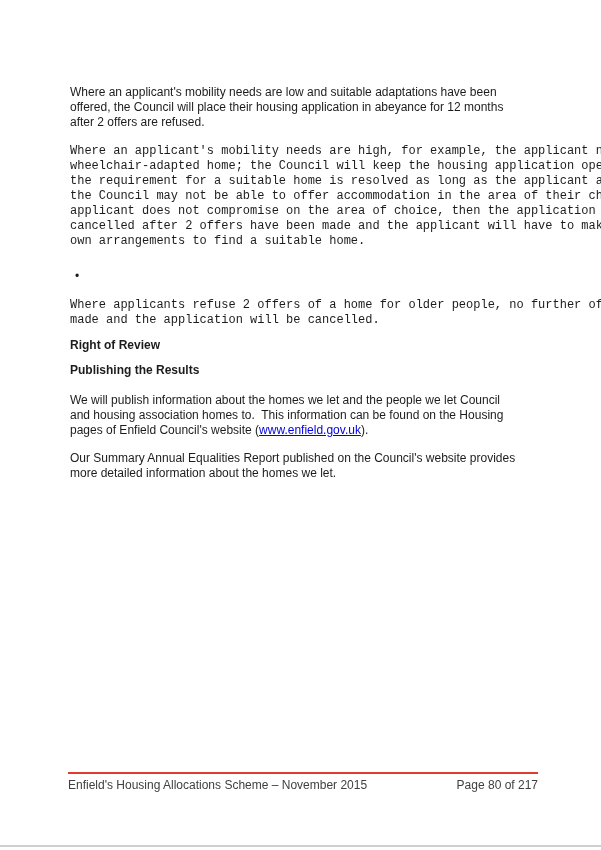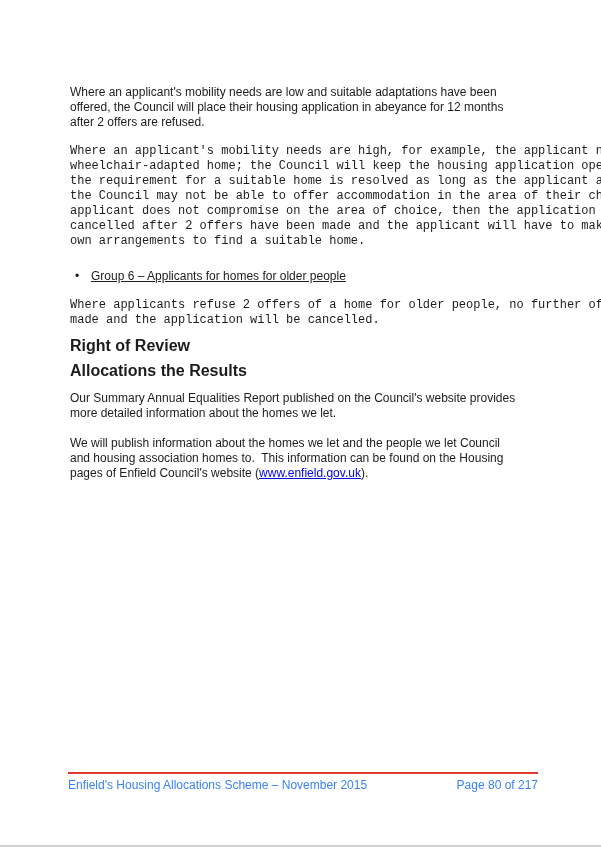--- a/index.html
+++ b/index.html
@@ -27,21 +27,21 @@
     width: 505px;
   }
   .para {
     margin: 0;
     font-size: 12px;
     line-height: 15px;
     white-space: pre; 
   }
   .heading {
     margin: 0;
-    font-size: 16px;
+    font-size: 12px;
     line-height: 15px;
     font-weight: bold;
   }
   .bullet-row {
     display: flex;
     font-size: 12px;
     line-height: 15px;
   }
   .bullet-marker {
     width: 16px;
@@ -65,21 +65,21 @@
   .mt0  { margin-top: 0; }
   .footer {
     position: absolute;
     left: 68px;
     top: 772px;
     width: 470px;
     border-top: 2px solid #e23a2e;
     padding-top: 4px;
     display: flex;
     justify-content: space-between;
-    color: #3b82f6;
+    color: #404040;
     font-size: 12px;
     line-height: 14px;
   }
   .page-bottom-edge {
     position: absolute;
     left: 0;
     top: 845px;
     width: 601px;
     height: 2px;
     background: #cfcfcf;
@@ -98,37 +98,36 @@
     <p class="para mt14">Where an applicant's mobility needs are high, for example, the applicant needs a
 wheelchair-adapted home; the Council will keep the housing application open until
 the requirement for a suitable home is resolved as long as the applicant accepts that
 the Council may not be able to offer accommodation in the area of their choice.  If the
 applicant does not compromise on the area of choice, then the application will be
 cancelled after 2 offers have been made and the applicant will have to make their
 own arrangements to find a suitable home.</p>
 
     <div class="bullet-row mt20">
       <span class="bullet-marker">•</span>
-      <span class="bullet-text">Group 6 – Applicants for homes for older people</span>
     </div>
 
     <p class="para mt14">Where applicants refuse 2 offers of a home for older people, no further offers will be
 made and the application will be cancelled.</p>
 
     <h3 class="heading mt10">Right of Review</h3>
 
 
-    <h3 class="heading mt10">Allocations the Results</h3>
-
-    <p class="para mt13">Our Summary Annual Equalities Report published on the Council's website provides
-more detailed information about the homes we let.</p>
+    <h3 class="heading mt10">Publishing the Results</h3>
 
     <p class="para mt15"><span>We will publish information about the homes we let and the people we let Council
 and housing association homes to.  This information can be found on the Housing
 pages of Enfield Council's website (</span><a class="link">www.enfield.gov.uk</a><span>).</span></p>
+
+    <p class="para mt13">Our Summary Annual Equalities Report published on the Council's website provides
+more detailed information about the homes we let.</p>
 
   </div>
 
   <div class="footer">
     <span>Enfield's Housing Allocations Scheme – November 2015</span>
     <span>Page 80 of 217</span>
   </div>
 
   <div class="page-bottom-edge"></div>
 </div>

